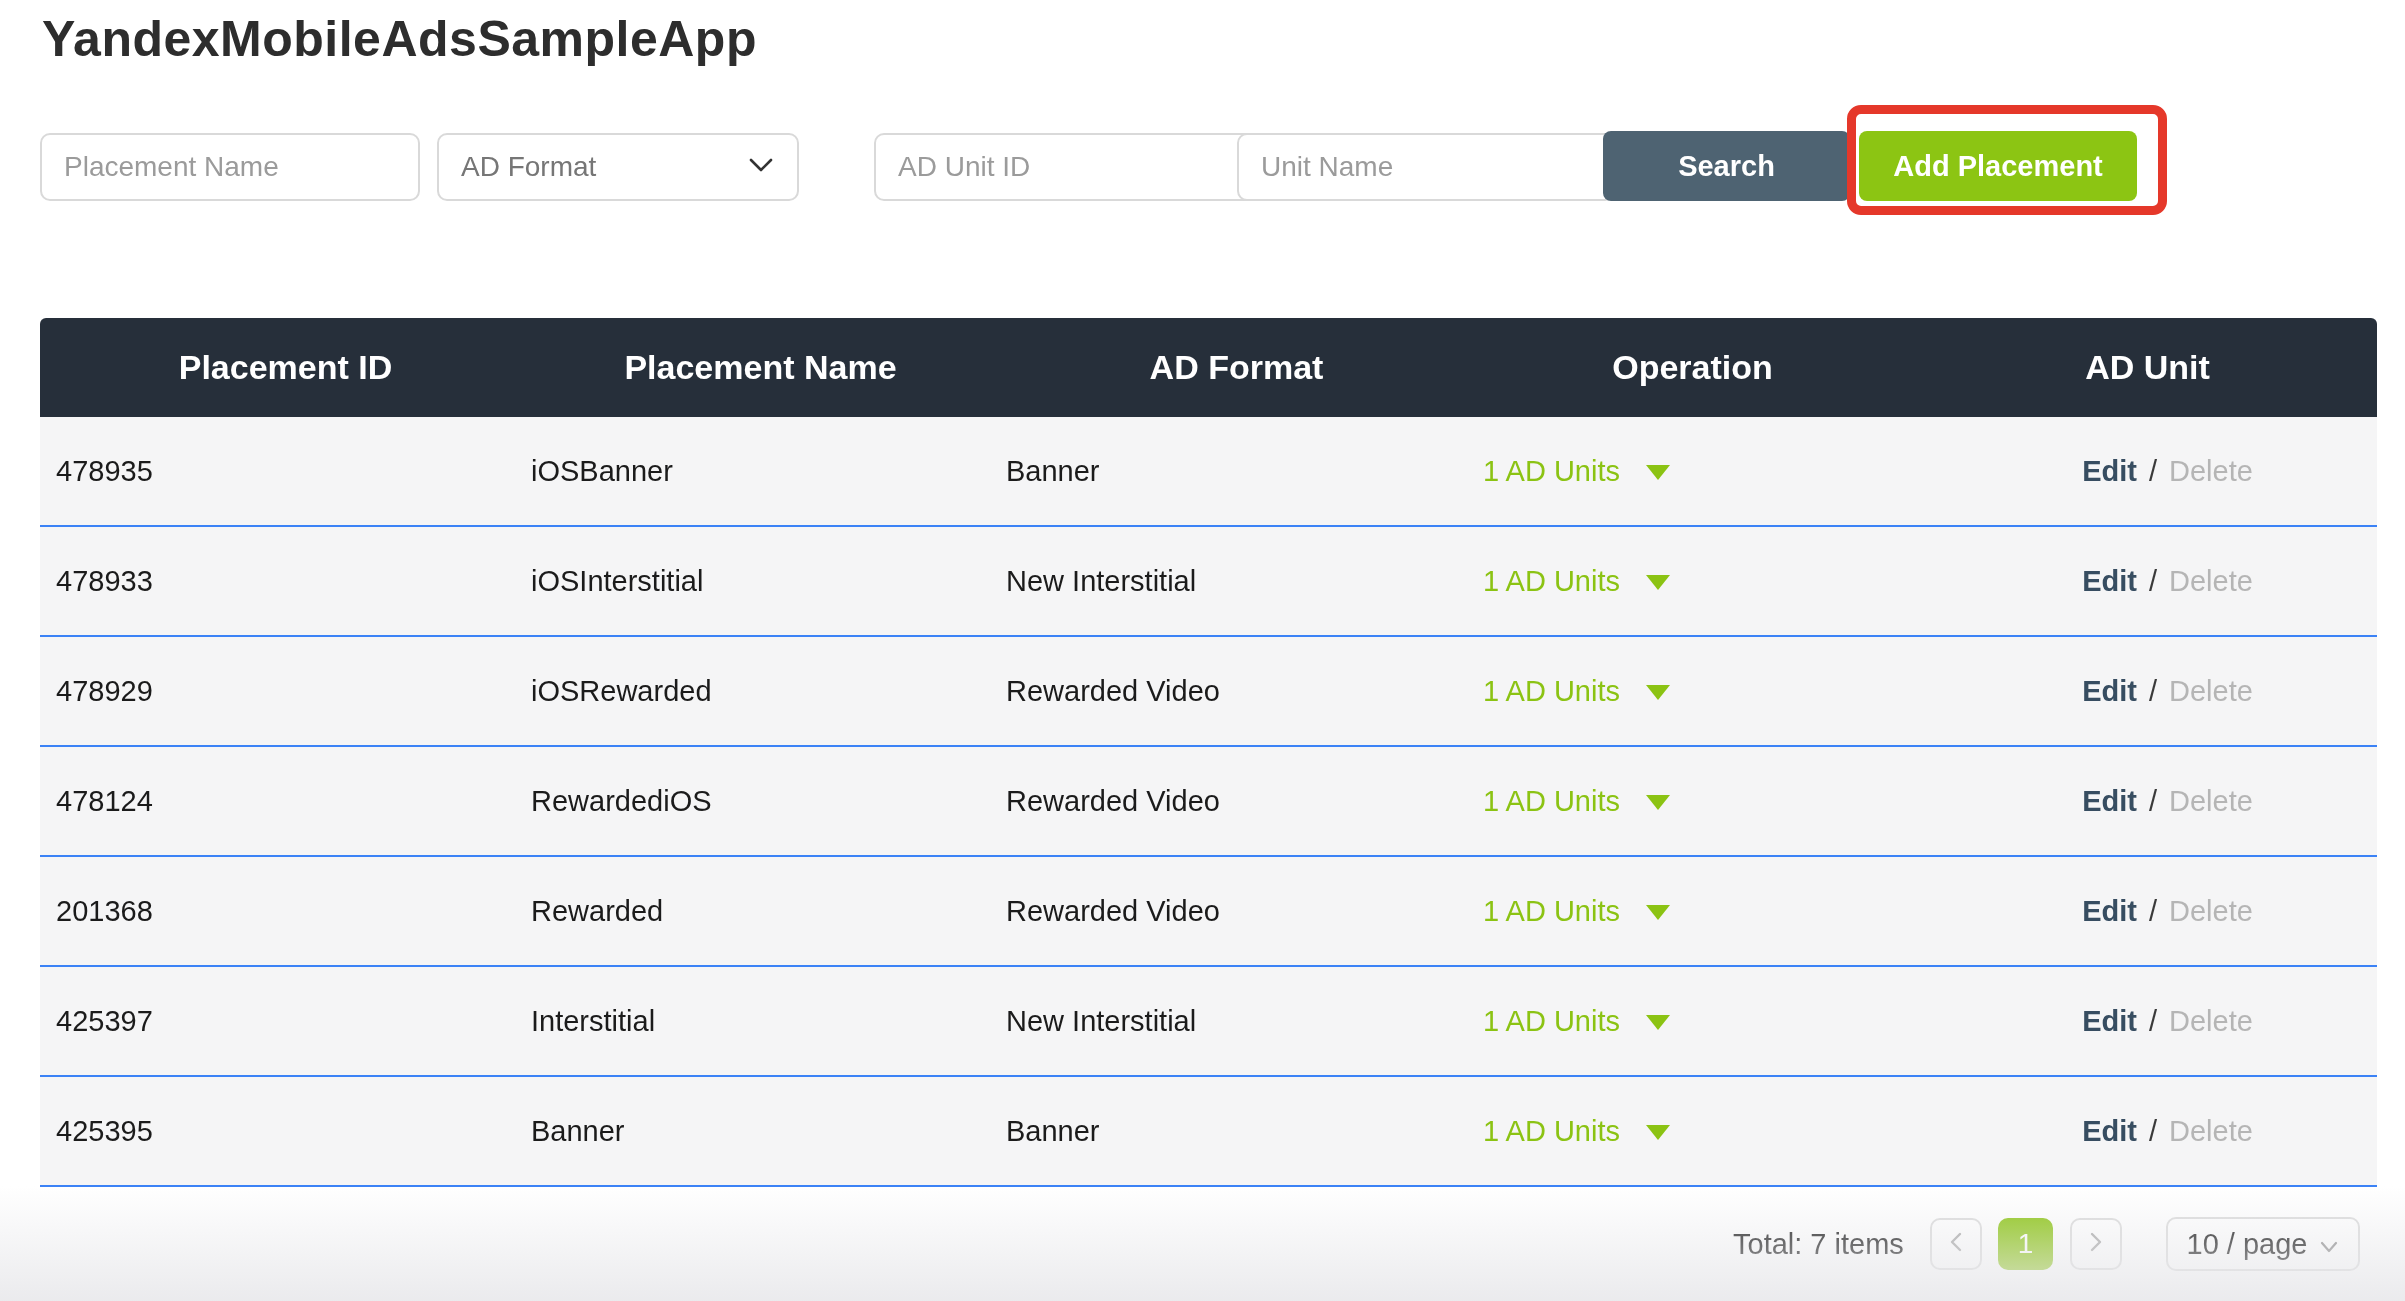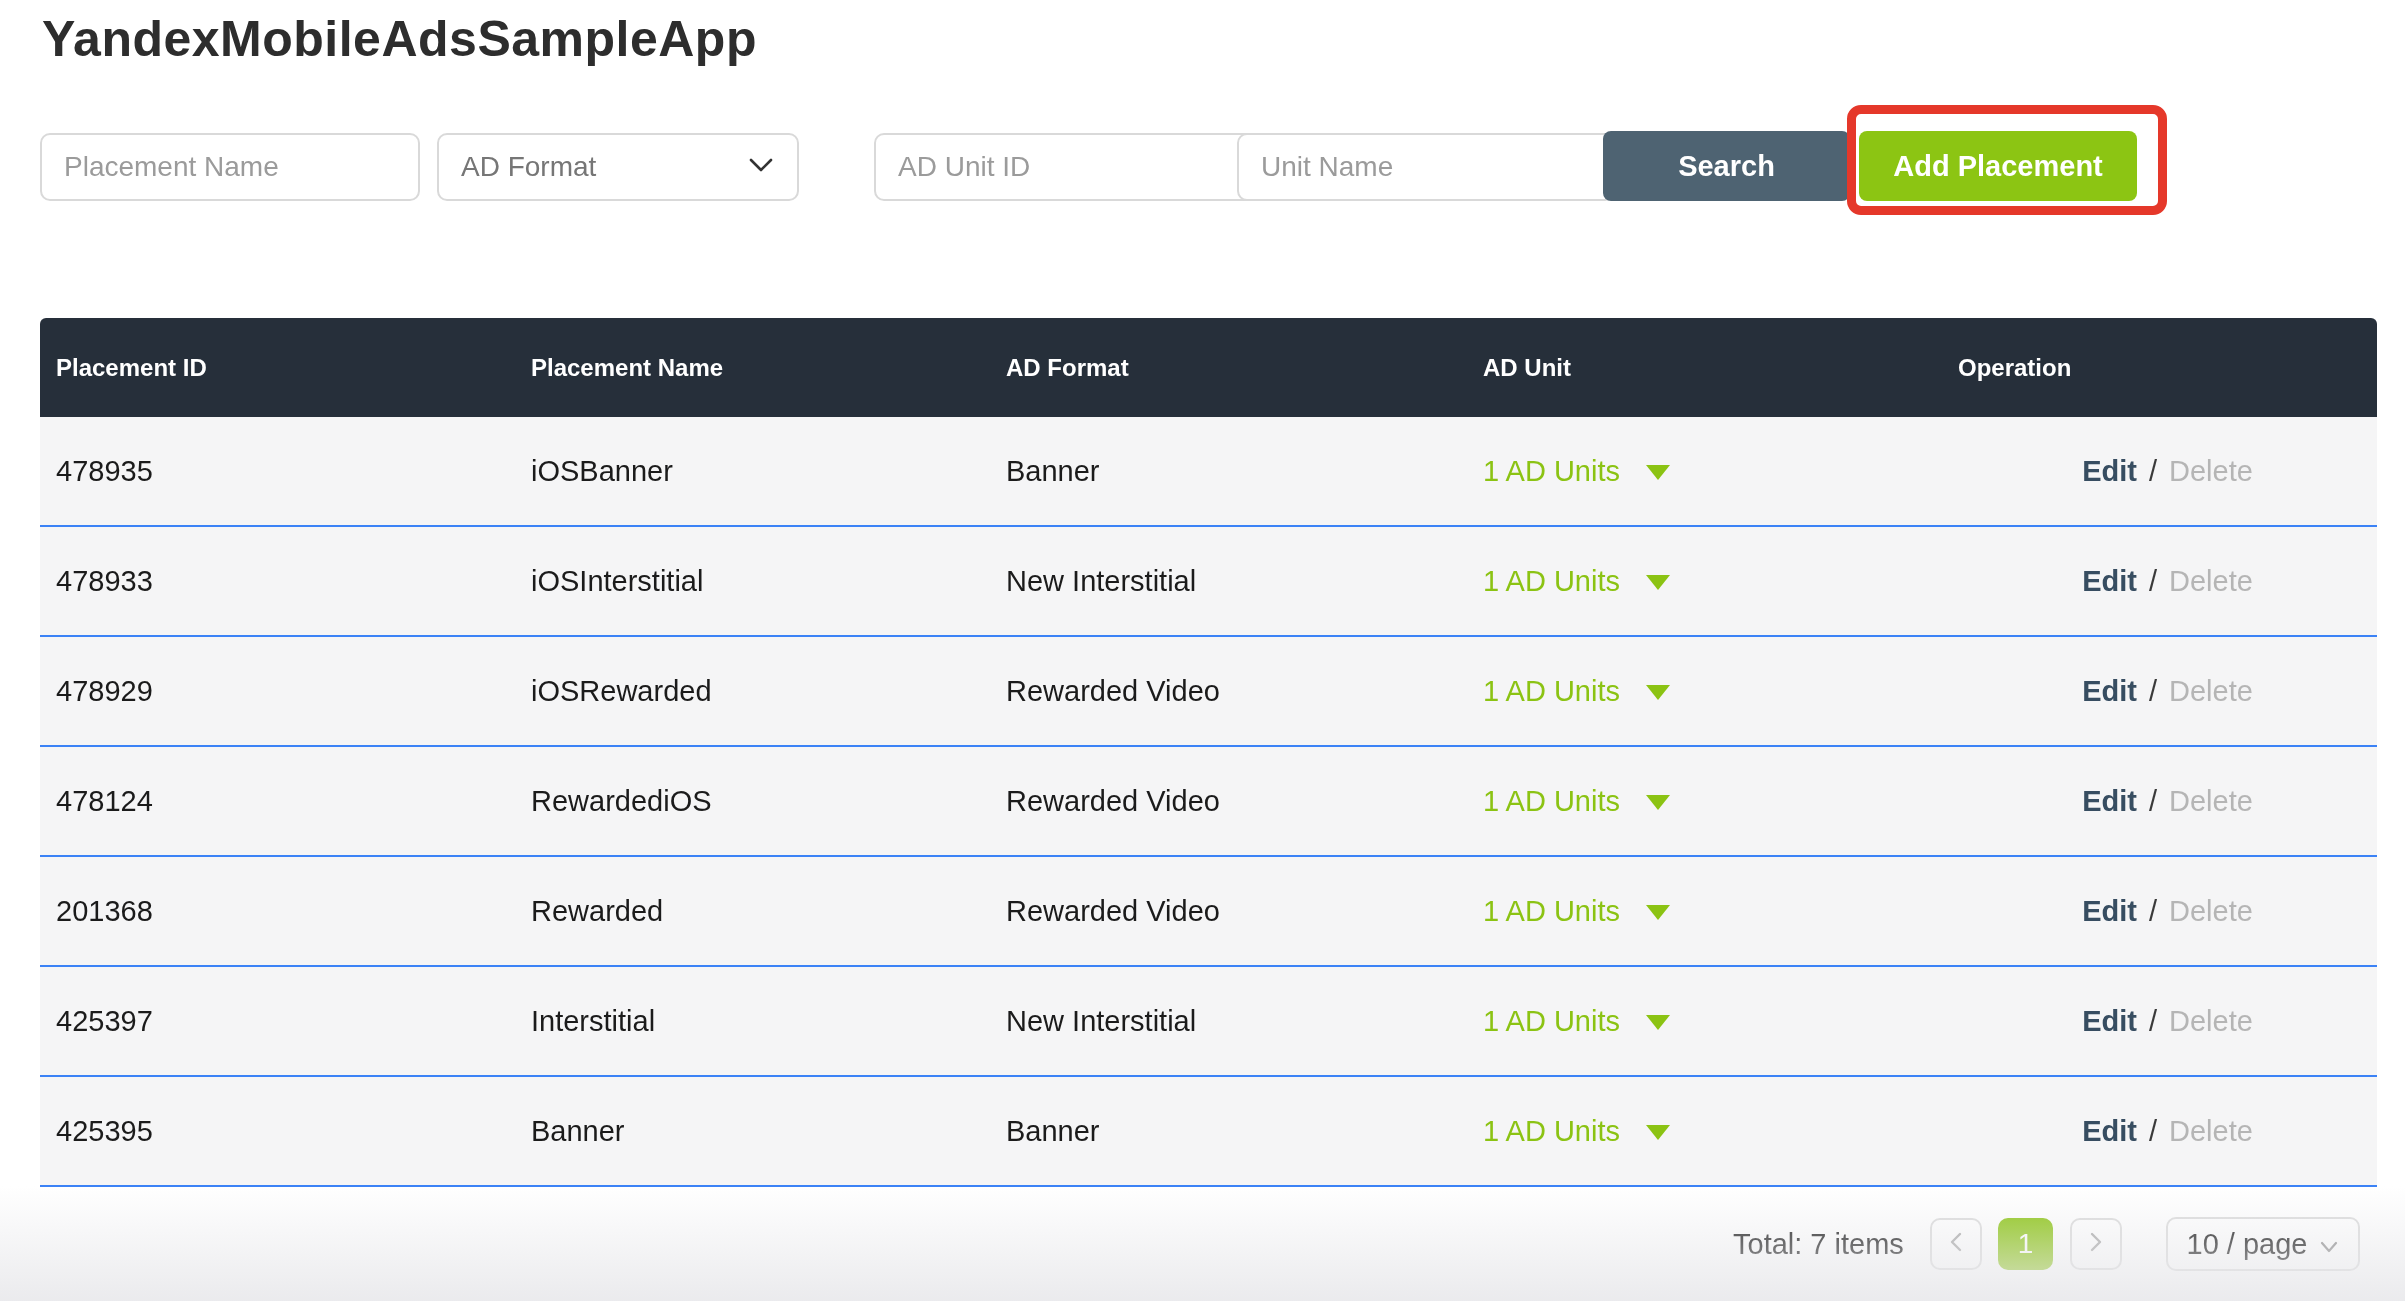--- a/index.html
+++ b/index.html
@@ -27,21 +27,21 @@
          color:#fff; font-size:29px; font-weight:700; font-family:inherit; cursor:pointer; }
   .btn-search { left:1603px; width:247px; background:#4e6372; }
   .btn-add    { left:1859px; width:278px; background:#8cc513; }
   .red-annotation { position:absolute; left:1847px; top:105px; width:320px; height:110px;
                     border:9px solid #e5382a; border-radius:14px; pointer-events:none; }
 
   
   .table { position:absolute; left:40px; top:318px; width:2337px; }
   .thead { display:flex; height:99px; background:#262f3a; border-radius:6px 6px 0 0;
            align-items:center; }
-  .thead .hcell { color:#ffffff; font-size:24px; font-weight:700; padding-left:16px; }
+  .thead .hcell { color:#ffffff; font-size:34px; font-weight:700; padding-left:16px;text-align:center; }
   .c1 { width:475px; } .c2 { width:475px; } .c3 { width:477px; }
   .c4 { width:475px; } .c5 { width:435px; }
 
   .trow { display:flex; height:110px; background:#f5f5f6; align-items:center;
           border-bottom:2px solid #3b82f6; }
   .tcell { font-size:29px; color:#1b1b1b; padding-left:16px; }
   .trow .tcell:nth-child(1) { width:475px; }
   .trow .tcell:nth-child(2) { width:475px; }
   .trow .tcell:nth-child(3) { width:477px; }
   .trow .tcell:nth-child(4) { width:475px; }
@@ -99,22 +99,22 @@
 
 <button class="btn btn-add">Add Placement</button>
 
 <div class="red-annotation"></div>
 
 <div class="table">
   <div class="thead">
     <div class="hcell c1">Placement ID</div>
     <div class="hcell c2">Placement Name</div>
     <div class="hcell c3">AD Format</div>
+    <div class="hcell c5">Operation</div>
     <div class="hcell c4">AD Unit</div>
-    <div class="hcell c5">Operation</div>
   </div>
   <div>
       <div class="trow">
         <div class="tcell">478935</div>
         <div class="tcell">iOSBanner</div>
         <div class="tcell">Banner</div>
         <div class="tcell"><a class="adunit-link">1 AD Units</a><span class="caret-down"></span></div>
         <div class="tcell"><a class="op-edit">Edit</a><span class="op-sep">/</span><a class="op-delete">Delete</a></div>
       </div>
       <div class="trow">

